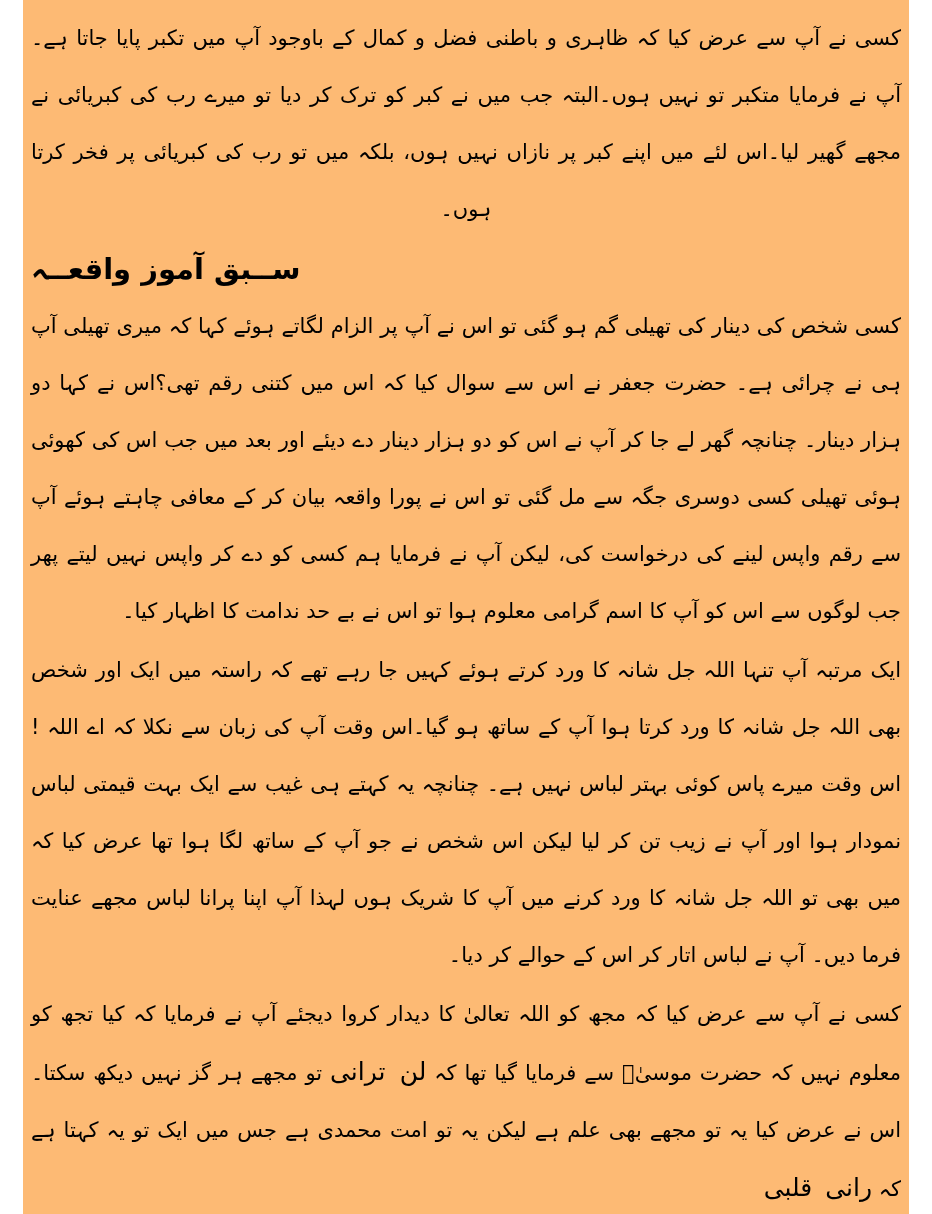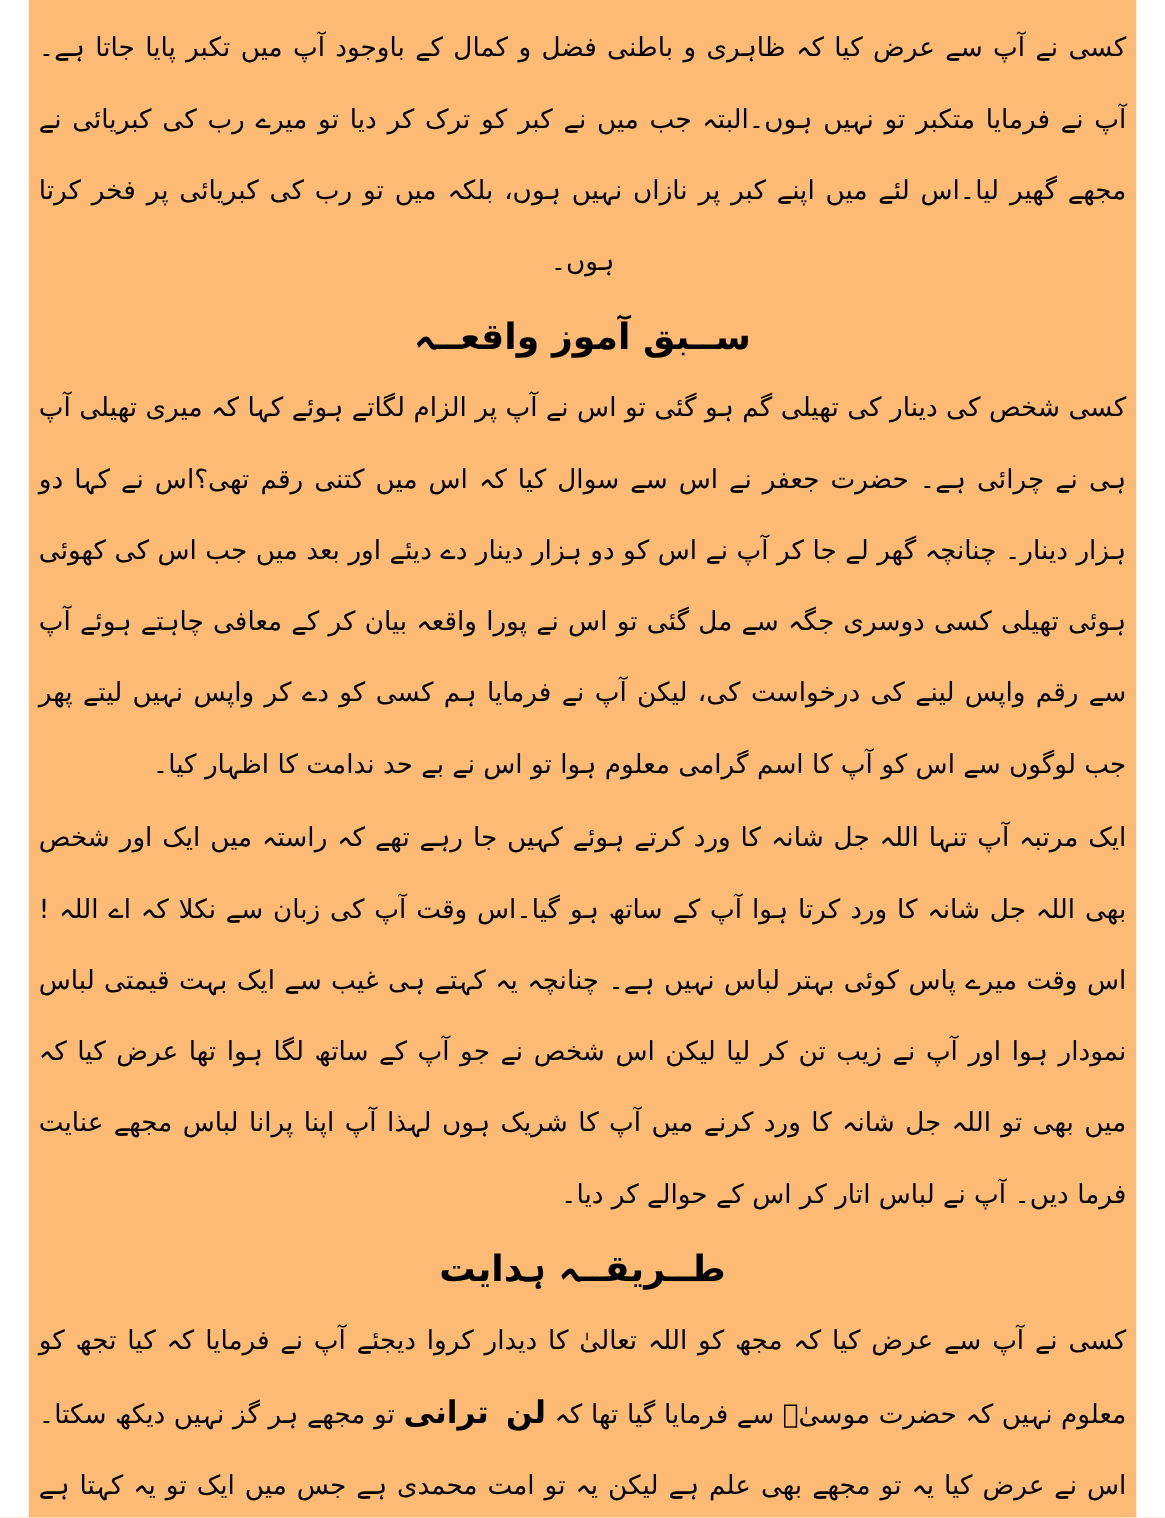--- a/index.html
+++ b/index.html
@@ -25,36 +25,35 @@
     text-justify: inter-word;
     color: #000000;
   }
   .para.last-center { text-align-last: center; }
   .para.last-right  { text-align-last: right; }
   .heading {
     margin: 6px 0 4px 0;
     font-size: 29px;
     font-weight: bold;
     line-height: 50px;
-    text-align: center;
+    text-align: left;
     color: #000000;
   }
   .plain { font-weight: normal; }
   .emphasis {
-    font-weight: bold;
+    font-weight: normal;
     font-size: 25px;
     word-spacing: 5px;
     margin-top: 43px;
   }
 </style>
 </head>
 <body>
 
 <div class="page">
   <div class="doc-body">
       <p class="para last-center"><span class="plain">کسی نے آپ سے عرض کیا کہ ظاہری و باطنی فضل و کمال کے باوجود آپ میں تکبر پایا جاتا ہے۔ آپ نے فرمایا متکبر تو نہیں ہوں۔البتہ جب میں نے کبر کو ترک کر دیا تو میرے رب کی کبریائی نے مجھے گھیر لیا۔اس لئے میں اپنے کبر پر نازاں نہیں ہوں، بلکہ میں تو رب کی کبریائی پر فخر کرتا ہوں۔</span></p>
       <h2 class="heading">ســبق آموز واقعــہ</h2>
       <p class="para last-right"><span class="plain">کسی شخص کی دینار کی تھیلی گم ہو گئی تو اس نے آپ پر الزام لگاتے ہوئے کہا کہ میری تھیلی آپ ہی نے چرائی ہے۔ حضرت جعفر نے اس سے سوال کیا کہ اس میں کتنی رقم تھی؟اس نے کہا دو ہزار دینار۔ چنانچہ گھر لے جا کر آپ نے اس کو دو ہزار دینار دے دیئے اور بعد میں جب اس کی کھوئی ہوئی تھیلی کسی دوسری جگہ سے مل گئی تو اس نے پورا واقعہ بیان کر کے معافی چاہتے ہوئے آپ سے رقم واپس لینے کی درخواست کی، لیکن آپ نے فرمایا ہم کسی کو دے کر واپس نہیں لیتے پھر جب لوگوں سے اس کو آپ کا اسم گرامی معلوم ہوا تو اس نے بے حد ندامت کا اظہار کیا۔</span></p>
       <p class="para last-right"><span class="plain">ایک مرتبہ آپ تنہا اللہ جل شانہ کا ورد کرتے ہوئے کہیں جا رہے تھے کہ راستہ میں ایک اور شخص بھی اللہ جل شانہ کا ورد کرتا ہوا آپ کے ساتھ ہو گیا۔اس وقت آپ کی زبان سے نکلا کہ اے اللہ ! اس وقت میرے پاس کوئی بہتر لباس نہیں ہے۔ چنانچہ یہ کہتے ہی غیب سے ایک بہت قیمتی لباس نمودار ہوا اور آپ نے زیب تن کر لیا لیکن اس شخص نے جو آپ کے ساتھ لگا ہوا تھا عرض کیا کہ میں بھی تو اللہ جل شانہ کا ورد کرنے میں آپ کا شریک ہوں لہذا آپ اپنا پرانا لباس مجھے عنایت فرما دیں۔ آپ نے لباس اتار کر اس کے حوالے کر دیا۔</span></p>
-      <h2 class="heading">طــریقــہ ہدایت</h2>
       <p class="para last-right"><span class="plain">کسی نے آپ سے عرض کیا کہ مجھ کو اللہ تعالیٰ کا دیدار کروا دیجئے آپ نے فرمایا کہ کیا تجھ کو معلوم نہیں کہ حضرت موسیٰؑ سے فرمایا گیا تھا کہ </span><span class="emphasis">لن ترانی</span><span class="plain"> تو مجھے ہر گز نہیں دیکھ سکتا۔اس نے عرض کیا یہ تو مجھے بھی علم ہے لیکن یہ تو امت محمدی ہے جس میں ایک تو یہ کہتا ہے کہ </span><span class="emphasis">رانی قلبی</span></p>
     </div>
 </div>
 
 </body></html>

